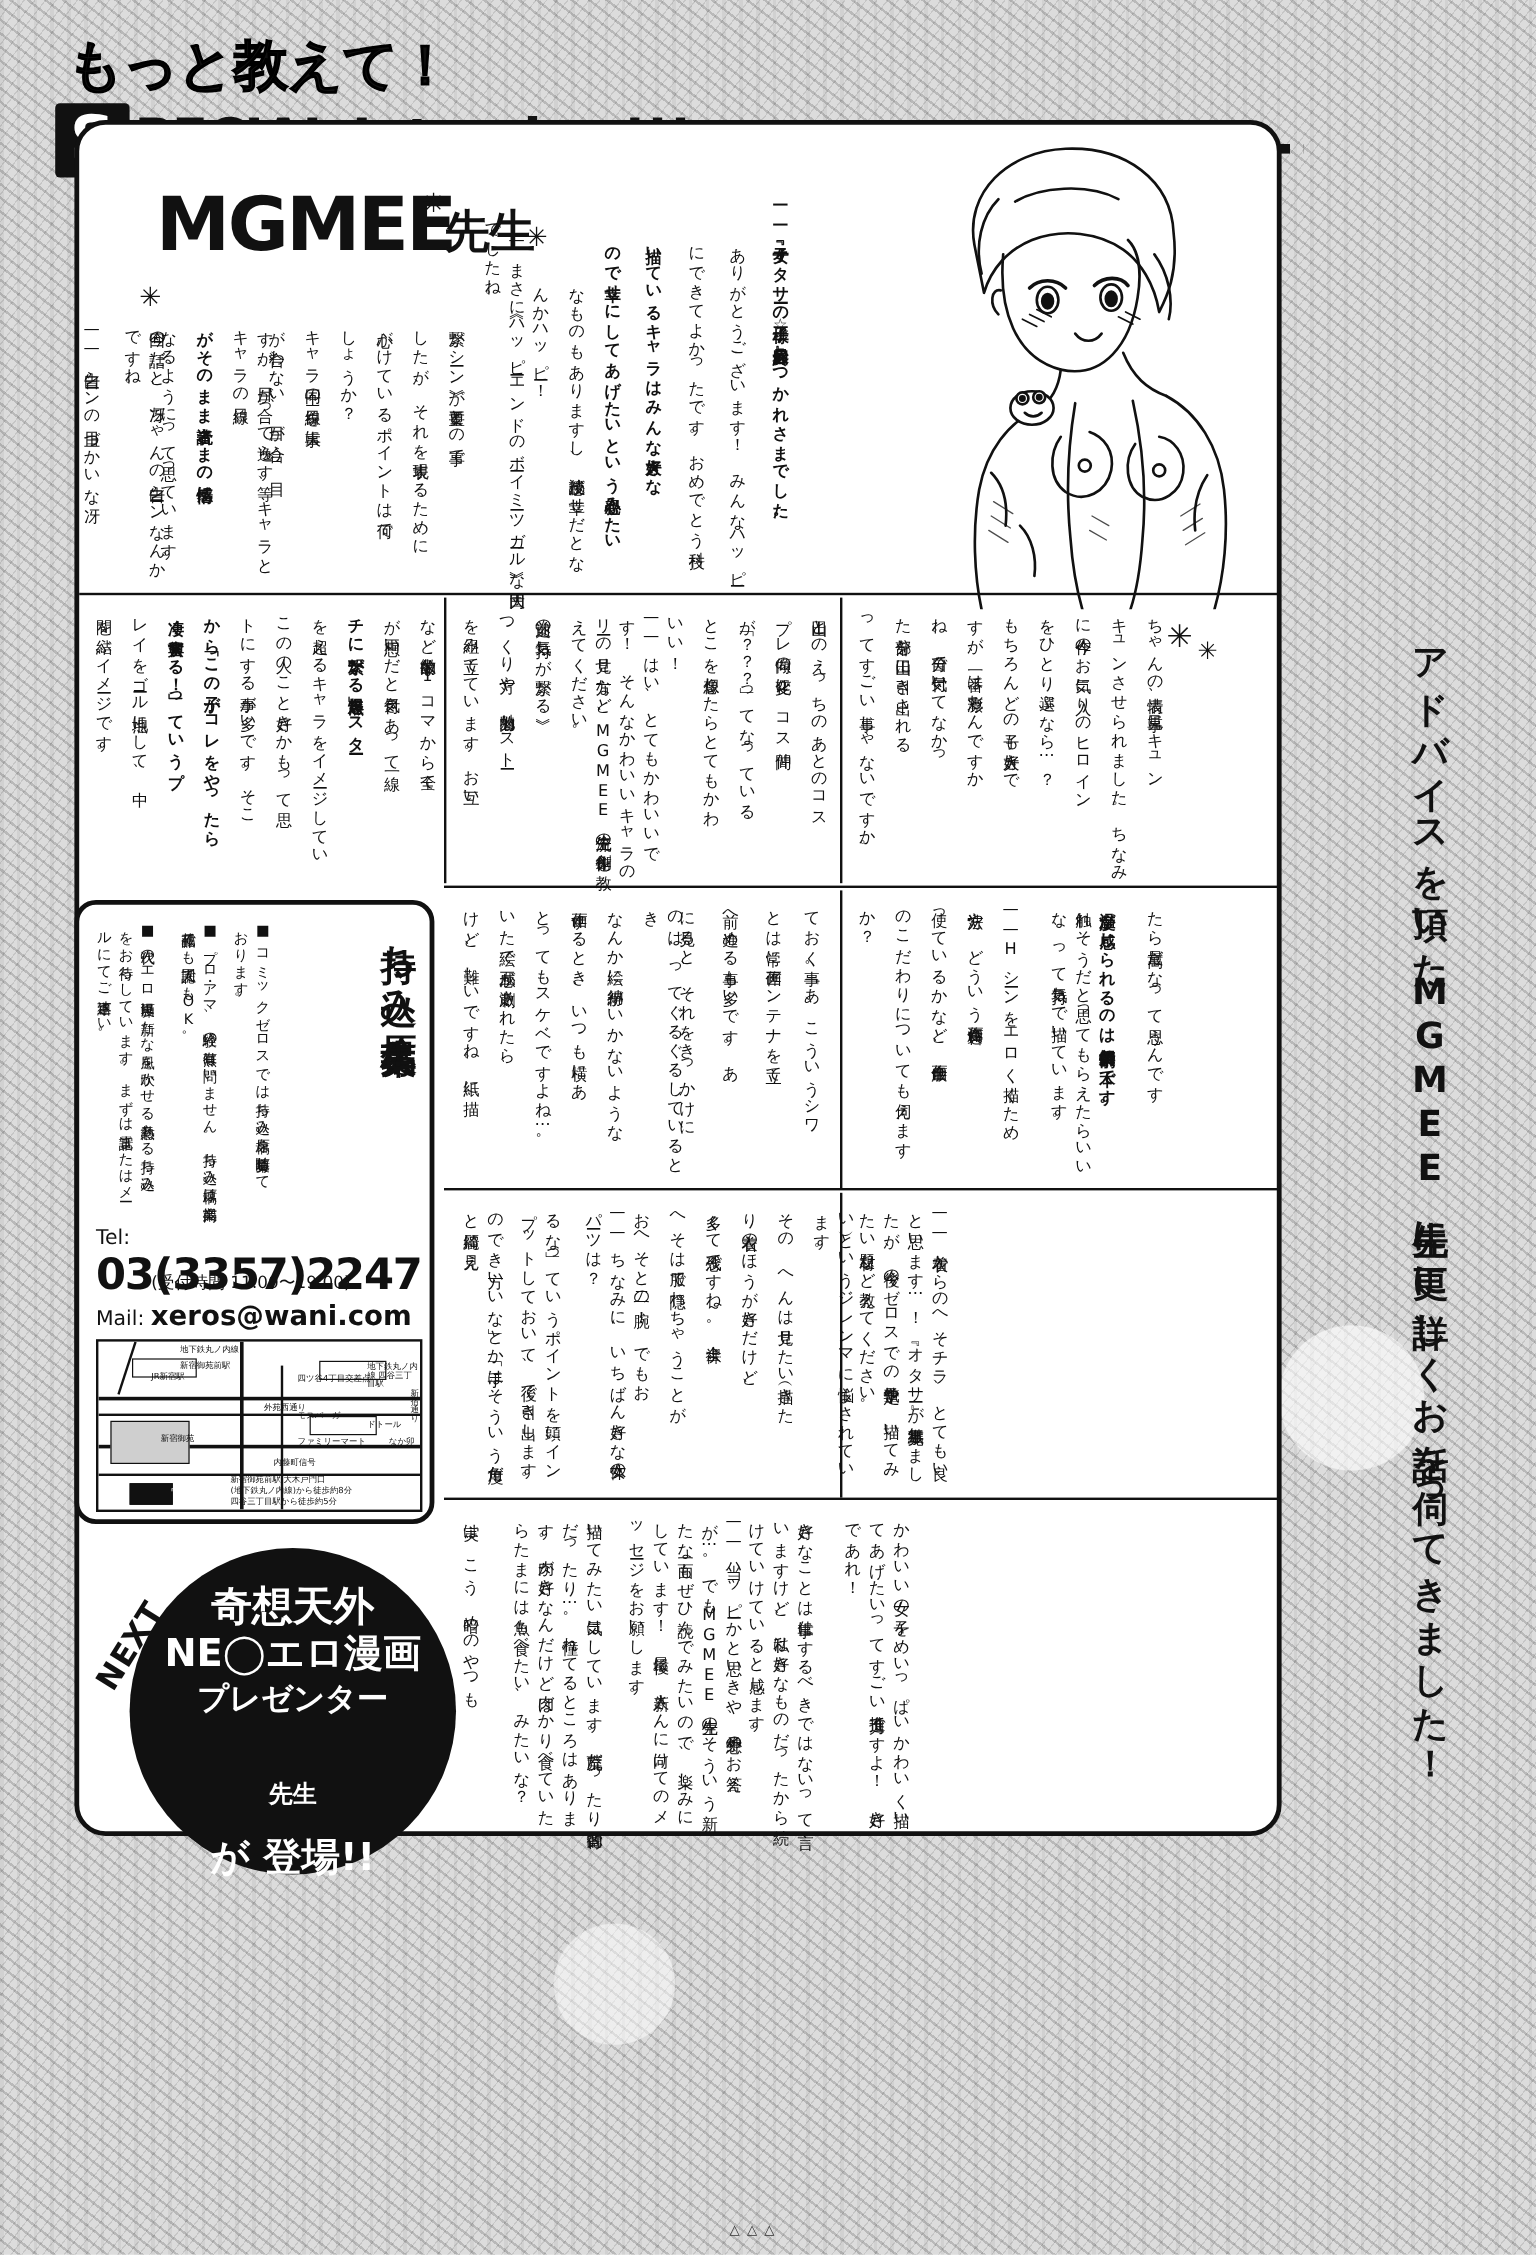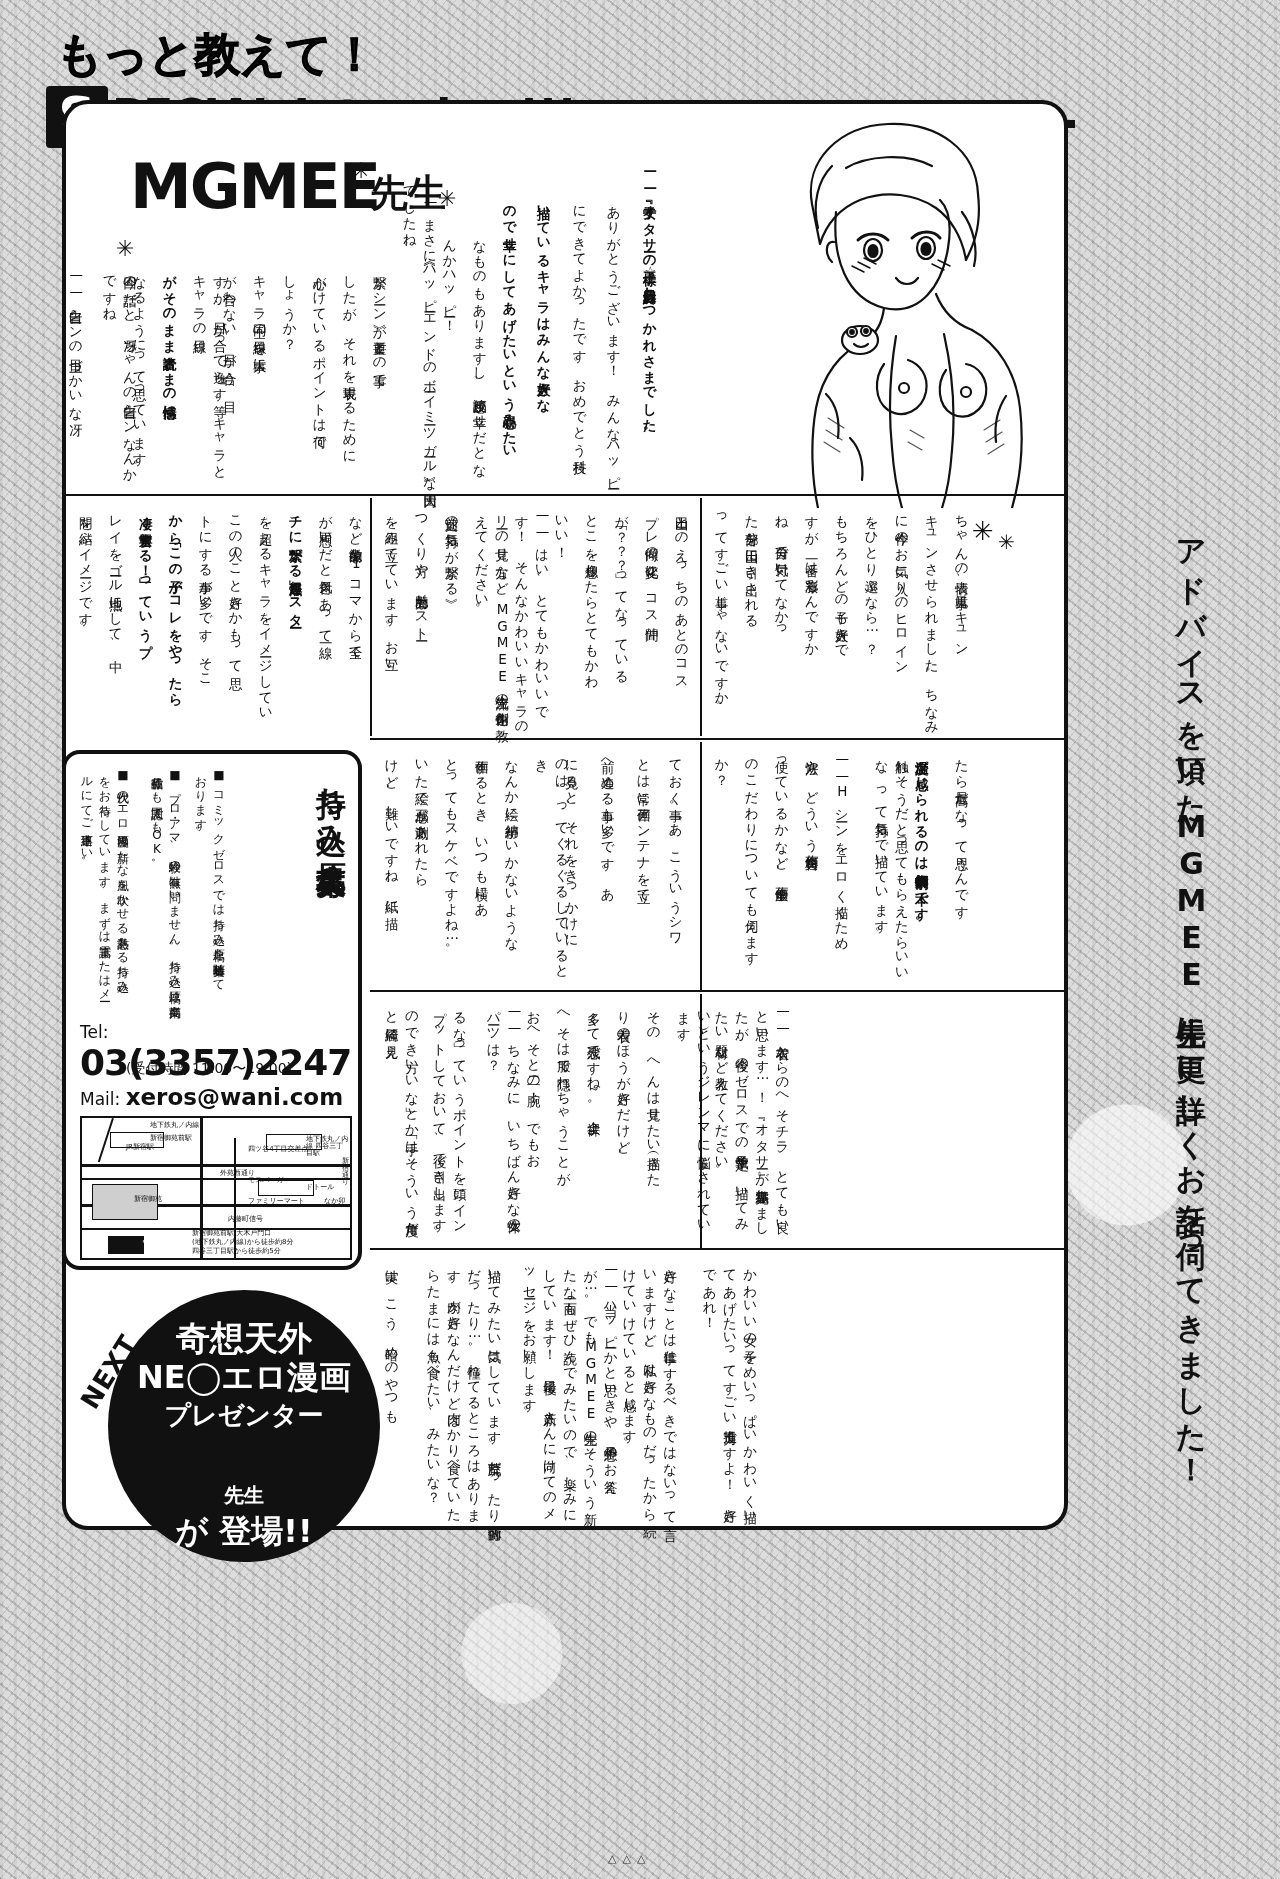--- a/index.html
+++ b/index.html
@@ -397,19 +397,19 @@
     </div>
   </div>
 
   <div id="next-badge">
     <div id="next-ribbon" class="vt" style="writing-mode:horizontal-tb;">NEXT ISSUE</div>
     <div id="next-circle">
       <div class="nl" style="top:26px;font-size:34px;">奇想天外</div>
       <div class="nl" style="top:66px;font-size:32px;">NE◯エロ漫画</div>
       <div class="nl" style="top:108px;font-size:26px;">プレゼンター</div>
       <div class="nl" style="top:192px;font-size:20px;">先生</div>
-      <div class="nl" style="top:220px;font-size:32px;">が 登場!!</div>
+      <div class="nl" style="top:236px;font-size:32px;">が 登場!!</div>
     </div>
   </div>
 
   <div class="corner" style="left:608px;top:1852px;letter-spacing:6px;">△△△</div>
 
 </div>
 
 </body></html>

